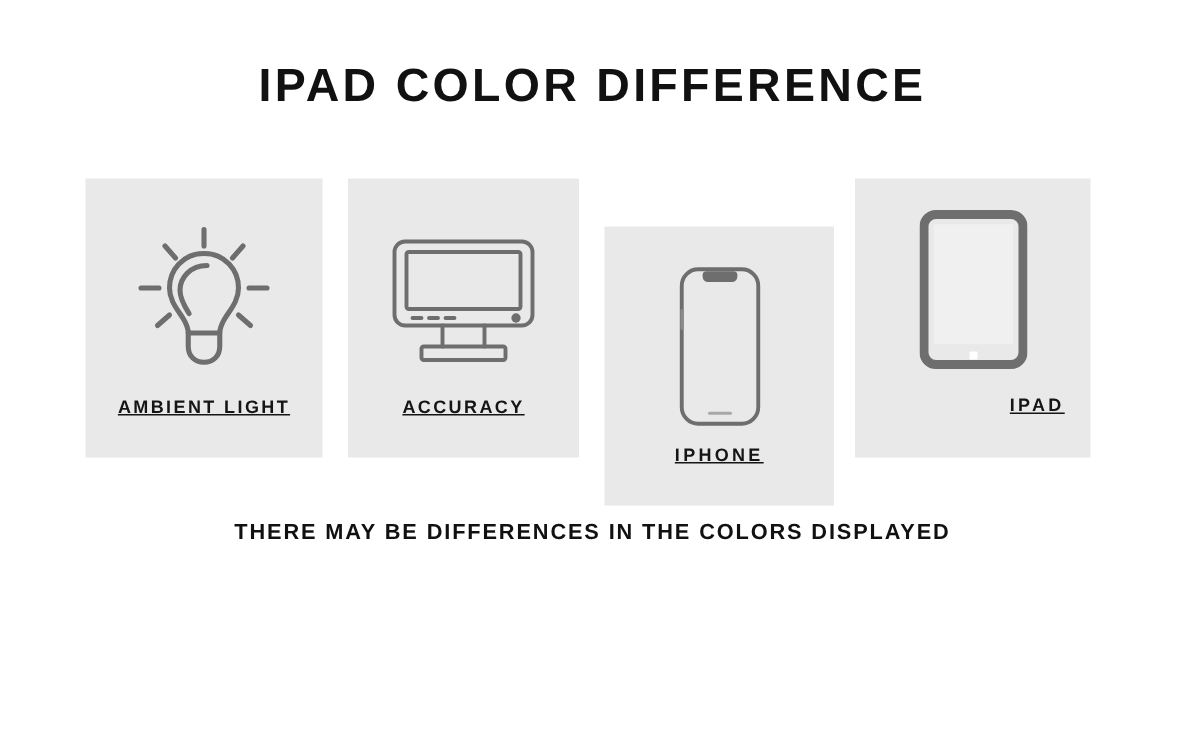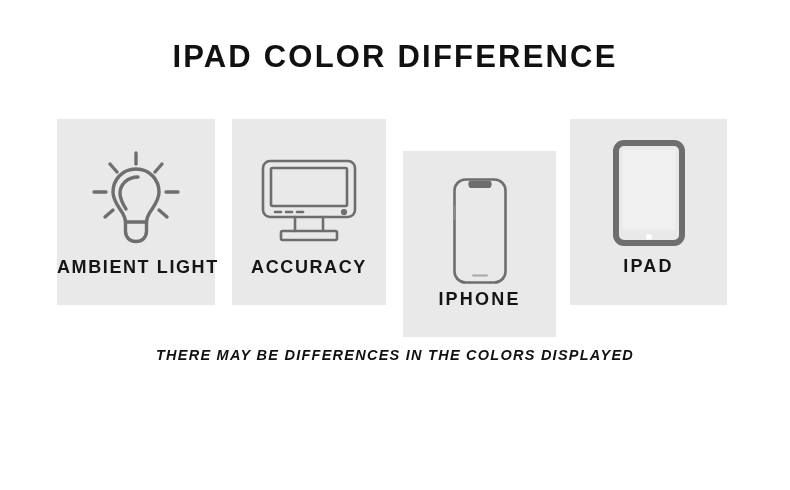--- a/index.html
+++ b/index.html
@@ -68,50 +68,50 @@
   .card-0 .card-icon { top: 24px;  height: 112px; }
   .card-1 .card-icon { top: 30px;  height: 104px; }
   .card-2 .card-icon { top: 22px;  height: 116px; }
   .card-3 .card-icon { top: 18px;  height: 112px; }
 
   .card-label {
     position: absolute;
     left: 0;
     width: 100%;
     text-align: center;
-    font-size: 18px;
+    font-size: 12px;
     font-weight: bold;
     color: #151515;
     white-space: nowrap;
+    text-decoration: underline;
   }
   .card-0 .card-label { top: 269px; letter-spacing: 1.6px; }
   .card-1 .card-label { top: 269px; letter-spacing: 1.6px; }
   .card-2 .card-label { top: 269px; letter-spacing: 2.2px; }
   .card-3 .card-label { top: 268px; letter-spacing: 2.2px; }
 
   
   .card .card-label { top: auto; bottom: 27px; }
-  .card-3 .card-label { bottom: 28px; }
+  .card-3 .card-label { bottom: 28px; padding-left: 43px; }
 
   
   .footer {
     position: absolute;
     top: 340px;
     left: 0;
     width: 790px;
     text-align: center;
   }
   .footer-line {
     font-size: 14.5px;
     font-weight: bold;
     letter-spacing: 1.25px;
     color: #111111;
     line-height: 31px;
     white-space: nowrap;
-    font-style: italic;
   }
 </style>
 </head>
 <body>
 
 <div id="page">
 
   <div class="page-title">IPAD COLOR DIFFERENCE</div>
 
   <div class="cards">

